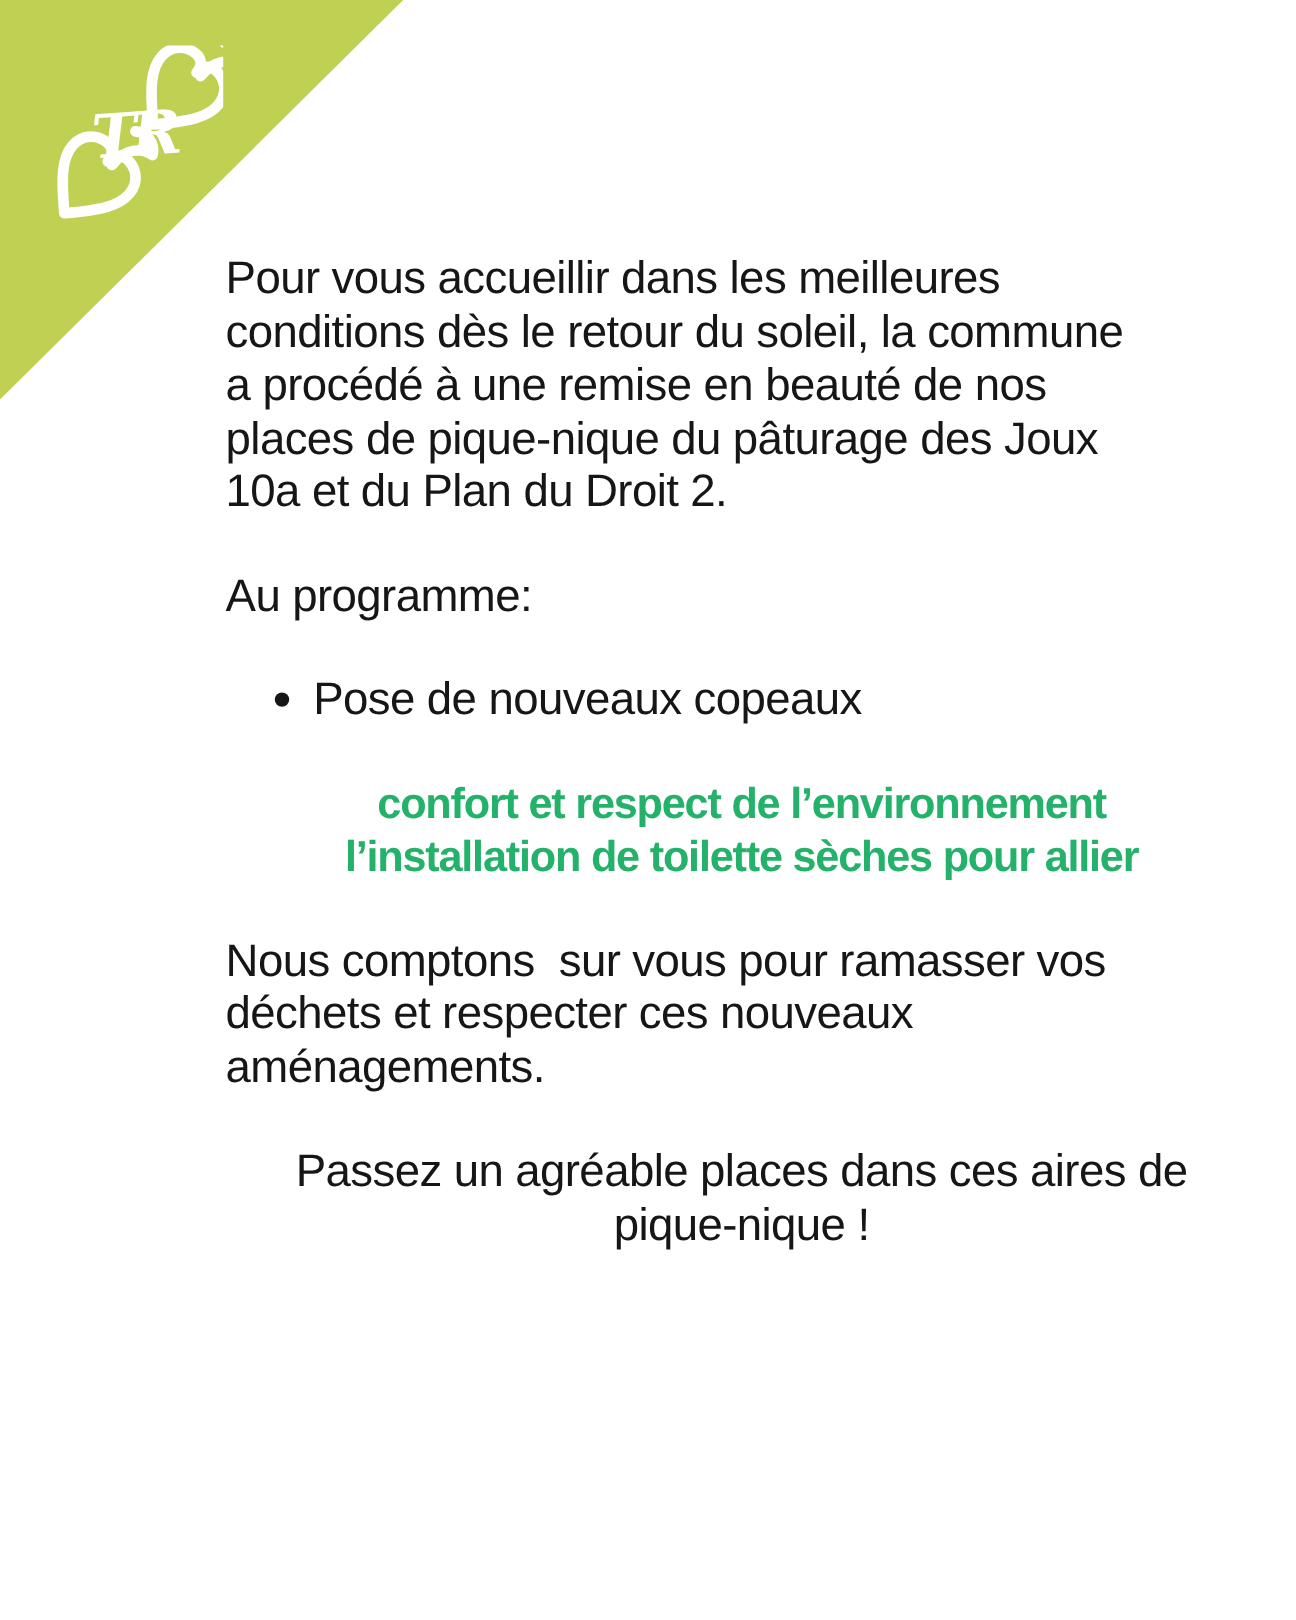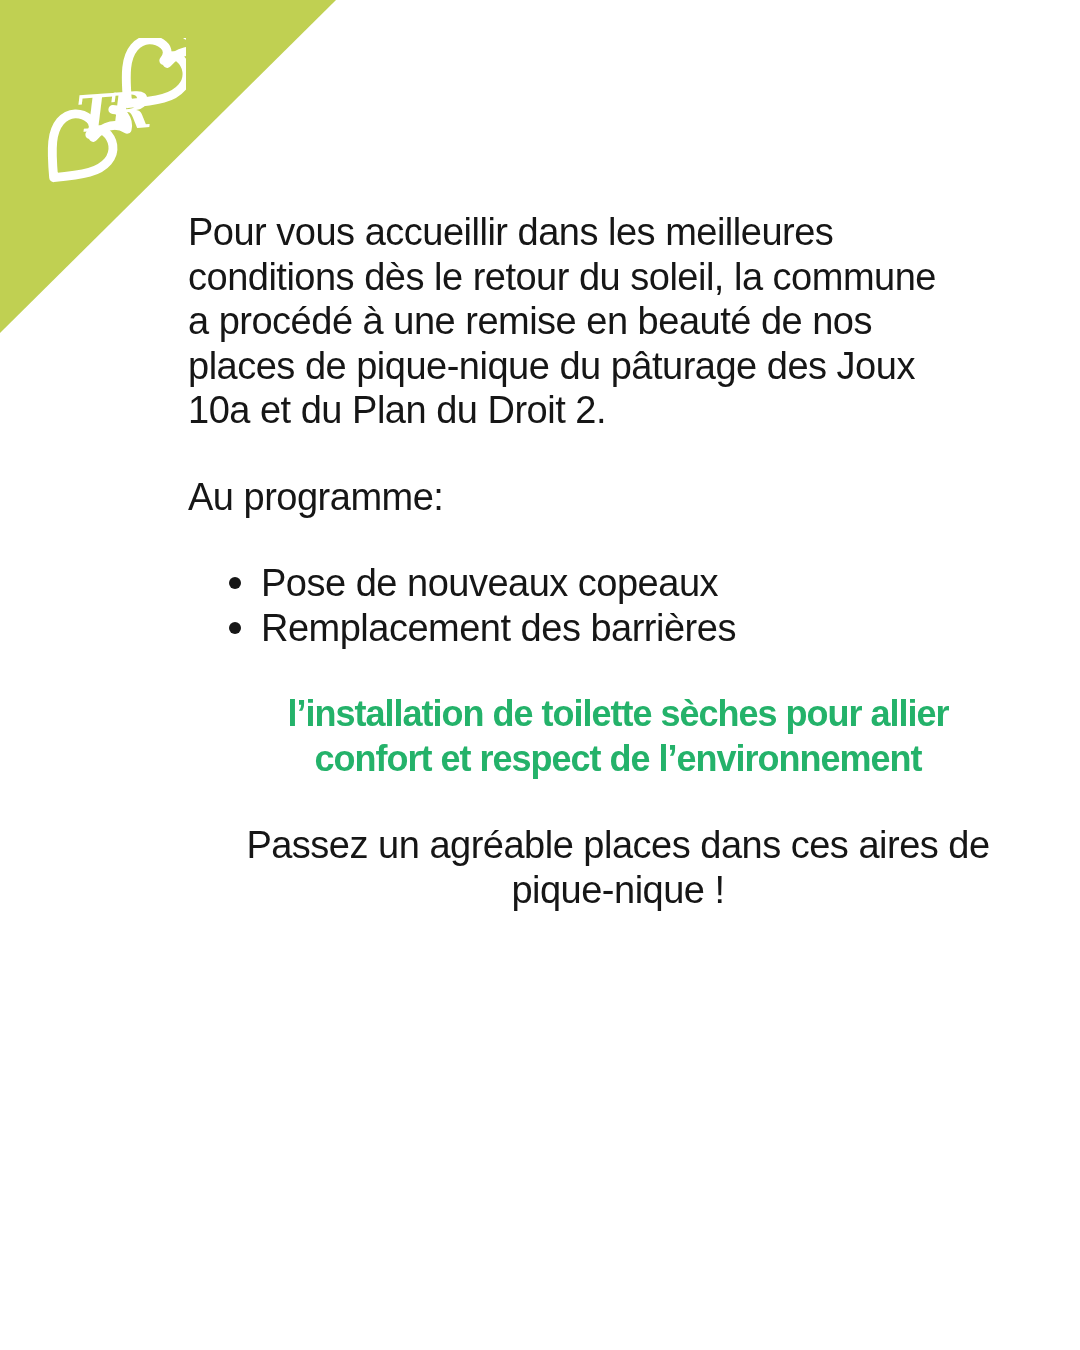--- a/index.html
+++ b/index.html
@@ -92,31 +92,32 @@
 
     <div class="block">
       <div class="line">Au programme:</div>
     </div>
 
     <ul class="bullets">
       <li>
         <span class="dot"></span>
         <span class="line">Pose de nouveaux copeaux</span>
       </li>
-      <li>
-        <span class="dot"></span>
-        <span class="line">Remplacement des barrières</span>
-      </li>
     </ul>
 
     <div class="block center highlight">
+      <div class="line">confort et respect de l’environnement</div>
       <div class="line">l’installation de toilette sèches pour allier</div>
-      <div class="line">confort et respect de l’environnement</div>
     </div>
 
+    <div class="block">
+      <div class="line">Nous comptons  sur vous pour ramasser vos</div>
+      <div class="line">déchets et respecter ces nouveaux</div>
+      <div class="line">aménagements.</div>
+    </div>
 
     <div class="block center closing">
       <div class="line">Passez un agréable places dans ces aires de</div>
       <div class="line">pique-nique !</div>
     </div>
 
   </div>
 </div>
 
 </body></html>

